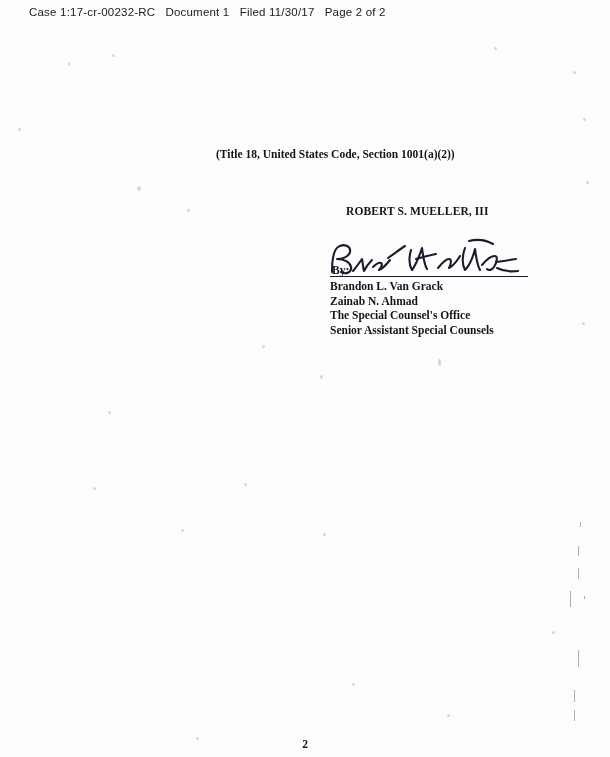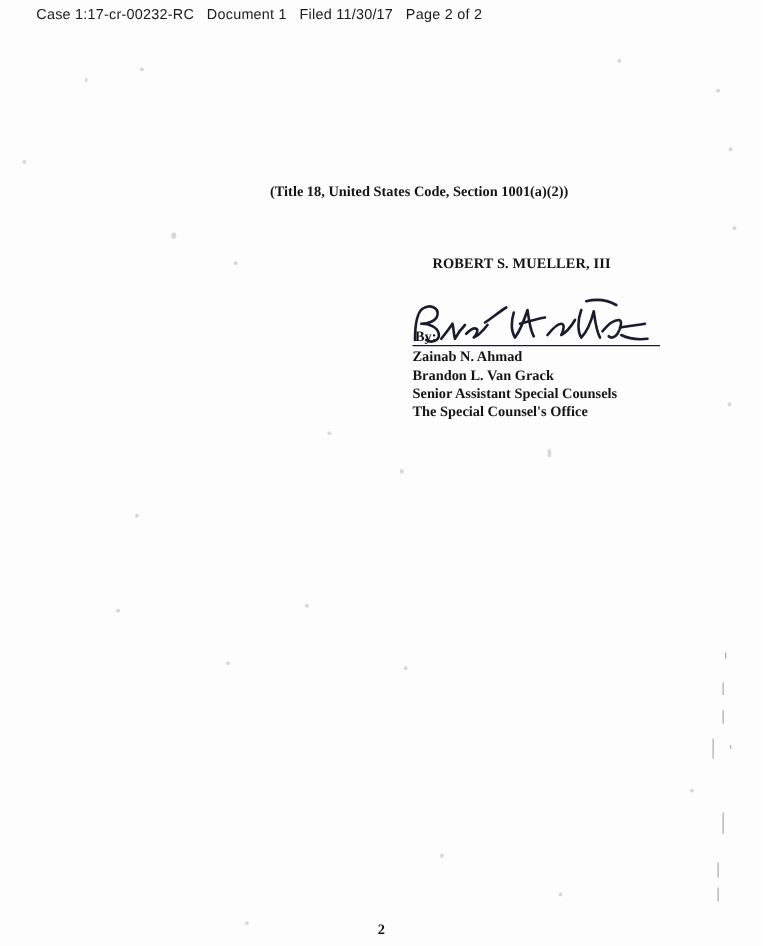--- a/index.html
+++ b/index.html
@@ -155,24 +155,24 @@
       <path d="M156 27 C160 22, 165 18, 169 18 C172 18, 171 24, 168 29 C166 32, 163 33, 161 31"></path>
       <path d="M170 24 C177 23, 184 22, 190 21"></path>
       <path d="M171 30 C177 33, 184 34, 192 33"></path>
       <path d="M143 3 C151 1, 160 2, 167 6"></path>
     </g>
   </svg>
 
   <div class="sig-line"></div>
 
   <div class="names-block">
+    <div>Brandon L. Van Grack</div>
     <div>Zainab N. Ahmad</div>
-    <div>Brandon L. Van Grack</div>
+    <div>The Special Counsel's Office</div>
     <div>Senior Assistant Special Counsels</div>
-    <div>The Special Counsel's Office</div>
   </div>
 
   <div class="page-number">2</div>
 
   <div class="speck" style="left:18px;top:128px;width:3px;height:3px;"></div>
   <div class="speck" style="left:68px;top:62px;width:2px;height:4px;"></div>
   <div class="speck" style="left:112px;top:54px;width:3px;height:3px;"></div>
   <div class="speck" style="left:137px;top:186px;width:4px;height:5px;"></div>
   <div class="speck" style="left:187px;top:209px;width:3px;height:3px;"></div>
   <div class="speck" style="left:262px;top:345px;width:3px;height:3px;"></div>

